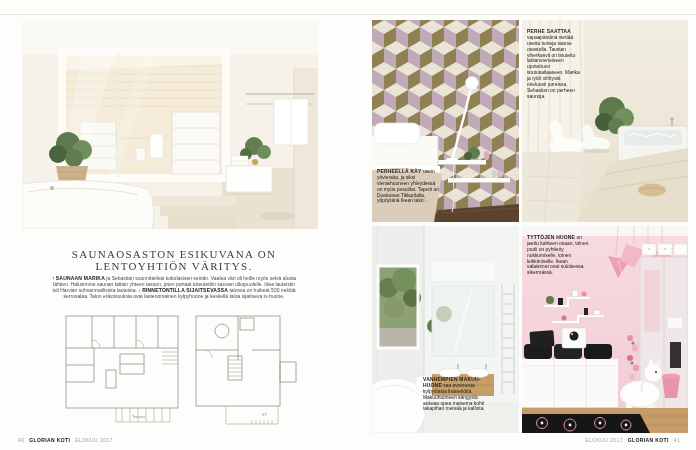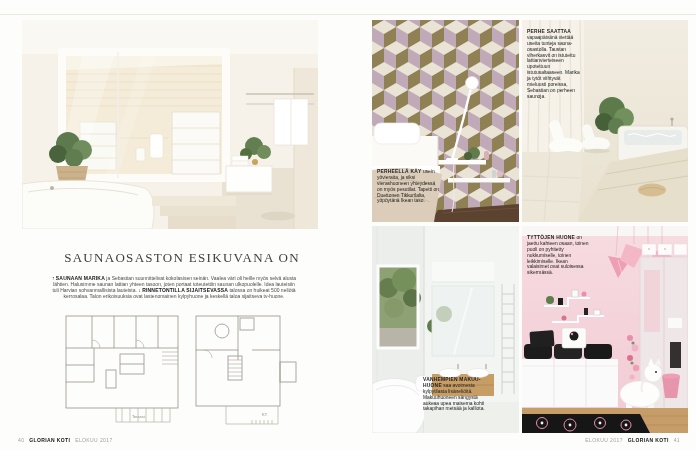--- a/index.html
+++ b/index.html
@@ -9,23 +9,23 @@
     background:#fdfdfc;overflow:hidden;
     font-family:"Liberation Sans",sans-serif;color:#222;
   }
   .hairline{position:absolute;left:0;top:14px;width:696px;height:1px;background:#e9e7e2;}
   .photo{position:absolute;overflow:hidden;background:#f2efe8;}
   .photo svg{display:block;width:100%;height:100%;}
 
   
   .ph-main{left:22px;top:20px;width:296px;height:209px;}
   .headline{
-    position:absolute;left:8px;top:242px;width:348px;text-align:center;
+    position:absolute;left:0;top:242px;width:348px;text-align:center;
     font-family:"Liberation Serif",serif;font-weight:400;
-    font-size:13px;line-height:1.06;letter-spacing:1.3px;color:#3e3e3e;
+    font-size:11px;line-height:1.06;letter-spacing:1.3px;color:#3e3e3e;
   }
   .headline span{display:block;}
   .intro{
     position:absolute;left:50px;top:276px;width:248px;margin:0;
     text-align:center;font-size:5px;line-height:1.17;color:#4d4d4d;
   }
   .intro b{color:#161616;letter-spacing:.2px;}
   .intro .arrow{color:#161616;font-weight:bold;}
   .plan{position:absolute;}
   .plan-left{left:58px;top:310px;width:126px;height:120px;}
@@ -136,20 +136,21 @@
         <rect x="130" y="176" width="84" height="10" fill="#efe8d8"></rect>
         <rect x="138" y="186" width="76" height="10" fill="#eae2d0"></rect>
         <rect x="146" y="196" width="68" height="13" fill="#e6ddca"></rect>
       </g>
       <ellipse cx="256" cy="196" rx="17" ry="4.5" fill="#ded6c4"></ellipse>
     </svg>
   </div>
 
   <h1 class="headline">
     <span>SAUNAOSASTON ESIKUVANA ON</span>
+    <span>LENTOYHTIÖN VÄRITYS.</span>
   </h1>
 
   <p class="intro"><span class="arrow">↑</span> <b>SAUNAAN MARIKA</b> <span>ja Sebastian suunnittelivat kokolasisen seinän. Vaalea väri oli heille myös selvä alusta lähtien. Halusimme saunan lattian yhteen tasoon, joten portaat toteutettiin saunan ulkopuolelle. Idea lauteisiin tuli Harvian sohvanmallisista lauteista.</span> <span class="arrow">↓</span> <b>RINNETONTILLA SIJAITSEVASSA</b> <span>talossa on huikeat 500 neliötä kerrosalaa. Talon erikoisuuksia ovat lastenomainen kylpyhuone ja keskellä taloa sijaitseva tv-huone.</span></p>
 
   <div class="plan plan-left">
     <svg viewBox="0 0 126 120">
       <g fill="none" stroke="#96928a" stroke-width="0.8">
         <rect x="8" y="6" width="112" height="92"></rect>
         <line x1="8" y1="38" x2="120" y2="38"></line>
         <line x1="34" y1="6" x2="34" y2="38"></line>

